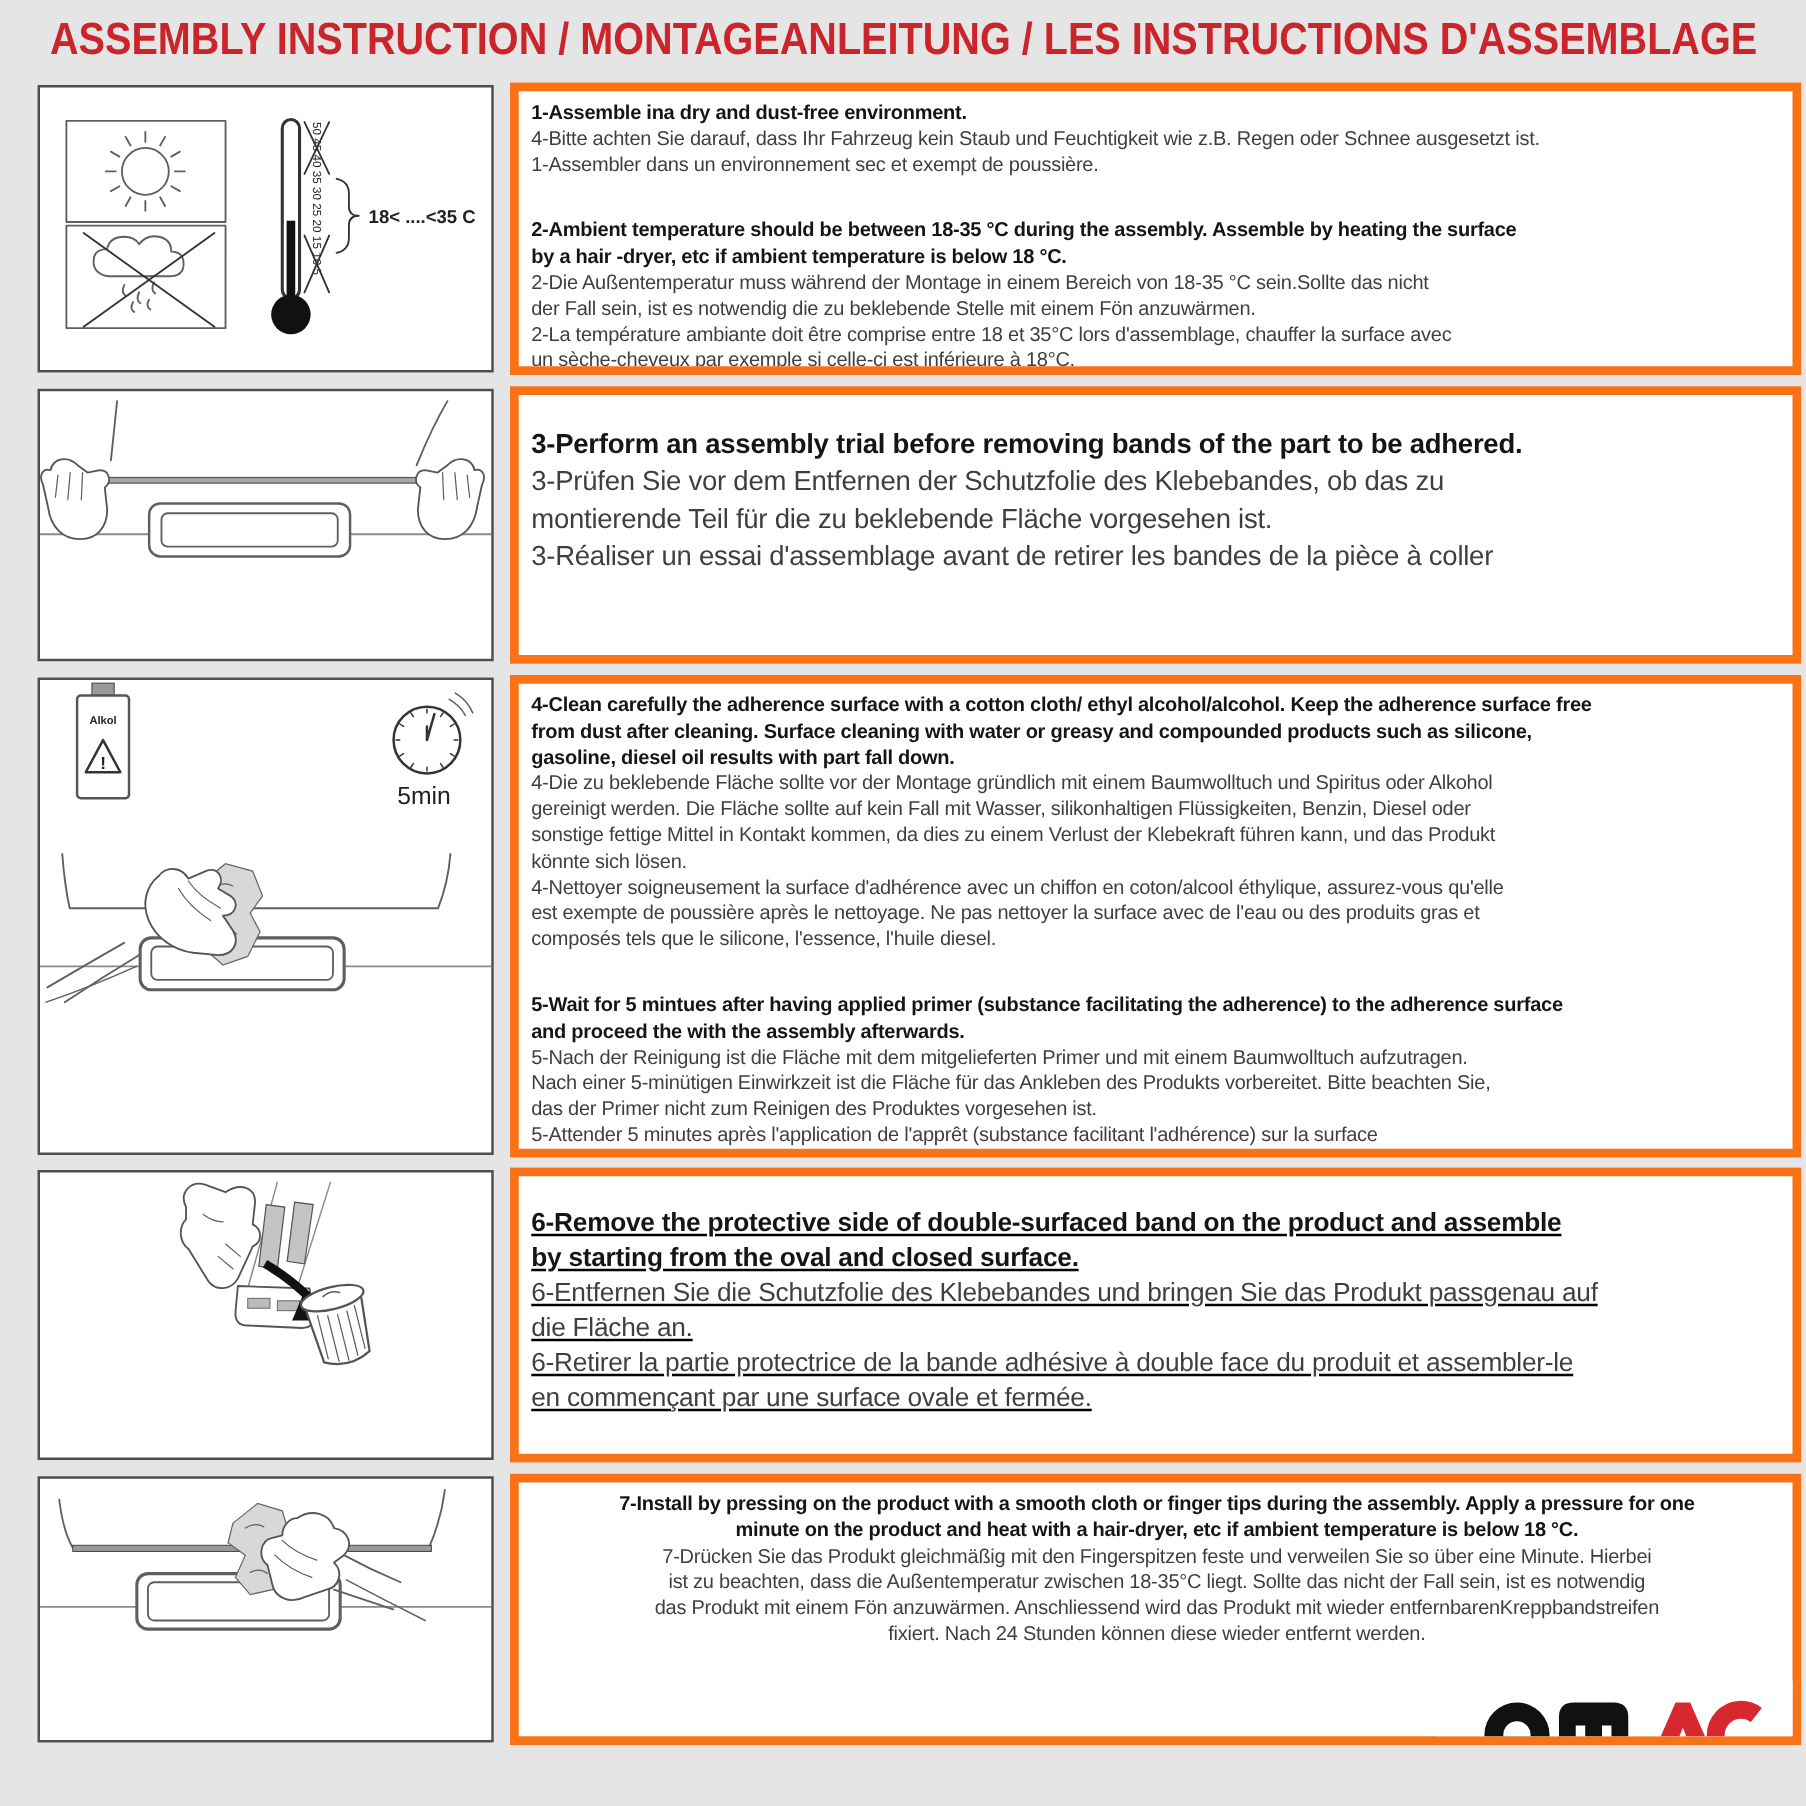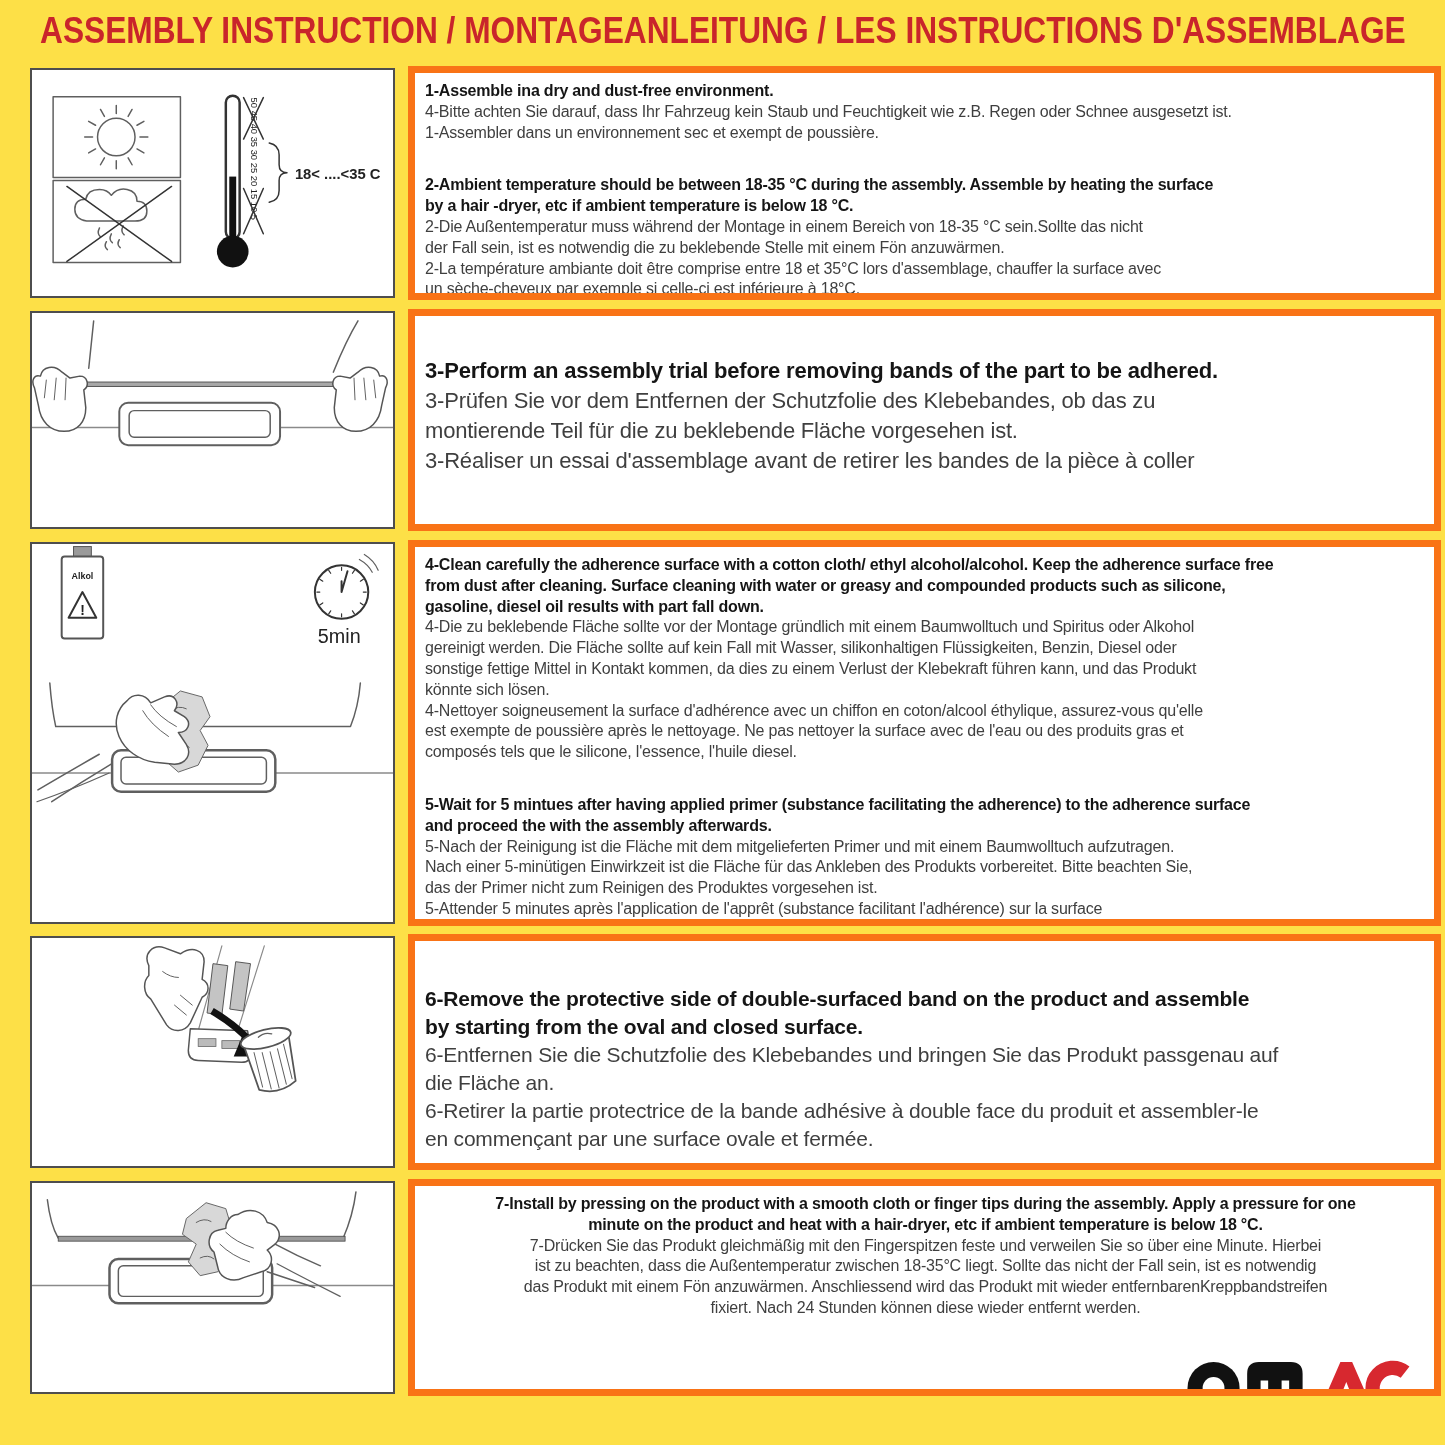--- a/index.html
+++ b/index.html
@@ -1,36 +1,36 @@
 <!DOCTYPE html>
 <html style="--accent-red: #c9252b; --logo-red: #d7282f; --logo-black: #111111; --border-dark: #2a2a2a; --text-normal: #3f3f3f; --text-bold: #151515;"><head>
 <meta charset="utf-8">
 <style>
   html,body{margin:0;padding:0;background:#fff;}
-  #page{position:relative;width:1445px;height:1445px;background:#fde047;overflow:hidden;
+  #page{position:relative;width:1445px;height:1445px;background:#e5e5e5;overflow:hidden;
         font-family:"Liberation Sans",sans-serif;}
   
   #title{position:absolute;left:40px;top:10px;white-space:nowrap;
          font-size:36px;font-weight:700;color:var(--accent-red,#c9252b);
          transform:scaleX(0.88);transform-origin:left top;letter-spacing:0px;}
   
   .row{position:absolute;left:0;width:1445px;}
   .row1{top:66px;height:234px;}
   .row2{top:309px;height:222px;}
   .row3{top:540px;height:386px;}
   .row4{top:934px;height:236px;}
   .row5{top:1179px;height:217px;text-align:center;}
   .illus{position:absolute;left:30px;top:2px;bottom:2px;width:365px;
          border:2.5px solid #4e4e4e;background:#fff;box-sizing:border-box;}
   .illus svg{width:100%;height:100%;display:block;}
   .textbox{position:absolute;left:408px;width:1033px;top:0;bottom:0;
            border:7px solid #f97316;background:#fff;box-sizing:border-box;
            padding:8px 8px 4px 10px;overflow:hidden;}
-  .row2 .textbox{padding-top:40px;}
-  .row4 .textbox{padding-top:44px;}
+  .row2 .textbox{padding-top:24px;}
+  .row4 .textbox{padding-top:24px;text-decoration:underline;}
   .para{margin:0;white-space:pre-line;letter-spacing:-0.2px;
         font-size:16px;line-height:1.3;color:#3f3f3f;}
   .para.bold{font-weight:700;color:#151515;}
   .para.gap{margin-top:32px;}
   .row2 .para{font-size:22px;line-height:1.36;}
   .row4 .para{font-size:21px;line-height:1.33;}
   
   .lineart{stroke:#5f5f5f;fill:none;stroke-width:1.5;stroke-linecap:round;stroke-linejoin:round;}
   .dark{stroke:#333;}
   .fillwhite{fill:#fff;}

